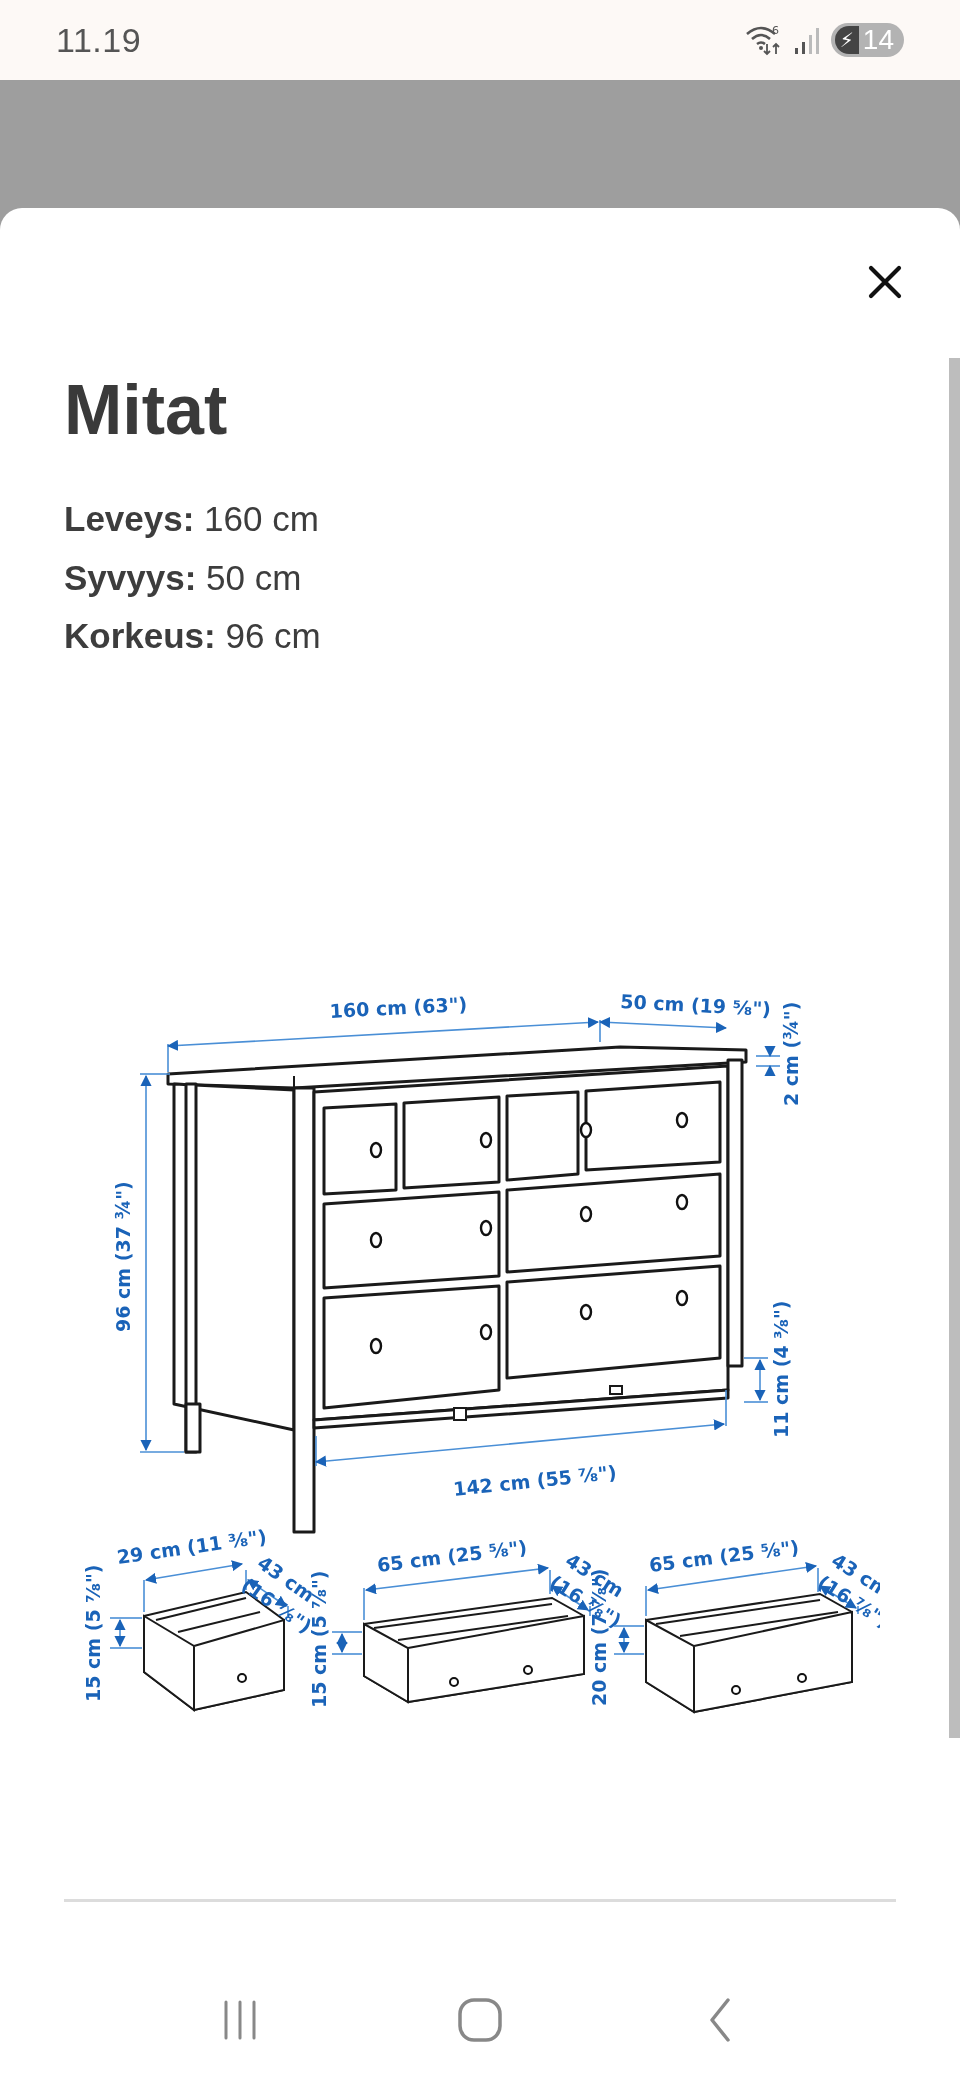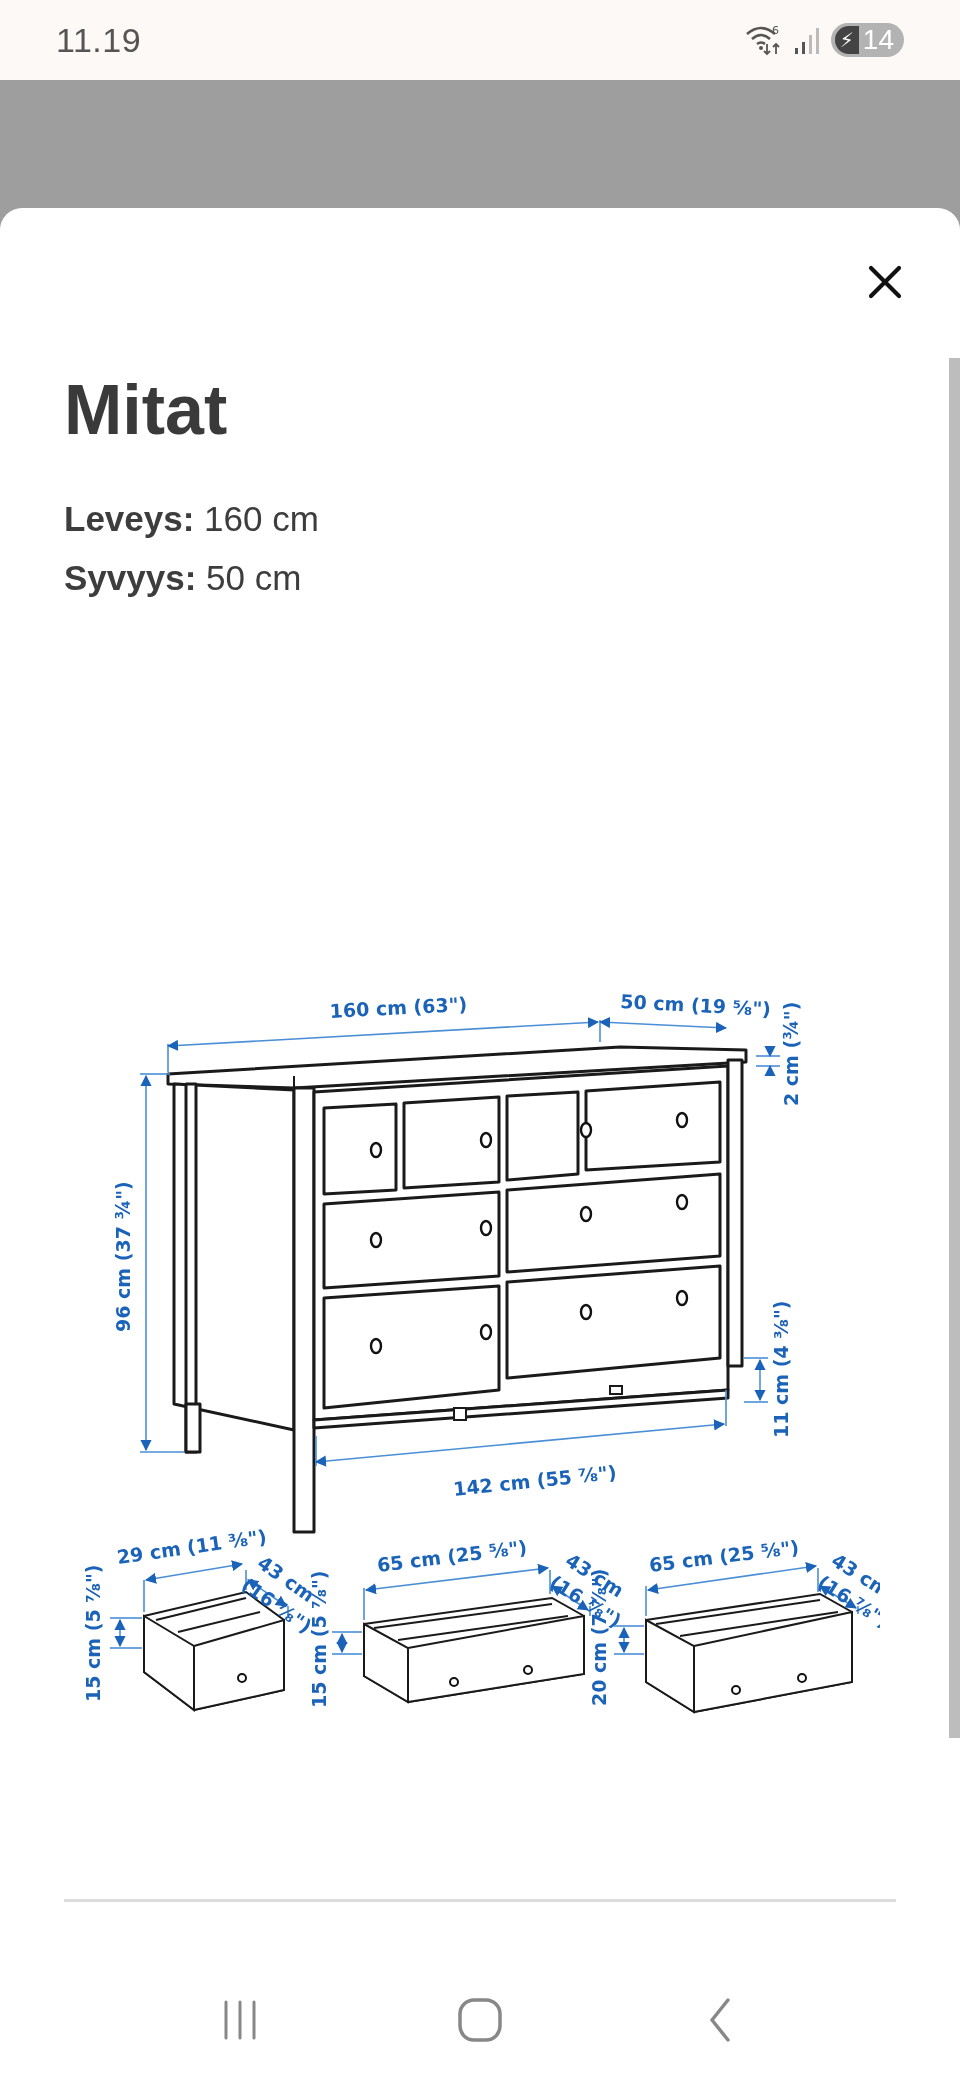--- a/index.html
+++ b/index.html
@@ -125,20 +125,21 @@
   </svg>
 </div>
 
 <div class="scrollbar"></div>
 
 <h2 class="modal-title">Mitat</h2>
 
 <ul class="spec-list">
   <li><span class="label">Leveys:</span> <span>160 cm</span></li>
   <li><span class="label">Syvyys:</span> <span>50 cm</span></li>
+  <li><span class="label">Korkeus:</span> <span>96 cm</span></li>
 </ul>
 
 <svg class="diagram" viewBox="0 0 800 800" width="800" height="800">
   <defs>
     <marker id="arr" viewBox="0 0 10 10" refX="9" refY="5" markerWidth="7" markerHeight="7" orient="auto-start-reverse">
       <path d="M0 0 L10 5 L0 10 z" fill="#1a63b8"></path>
     </marker>
   </defs>
 
   <g>

